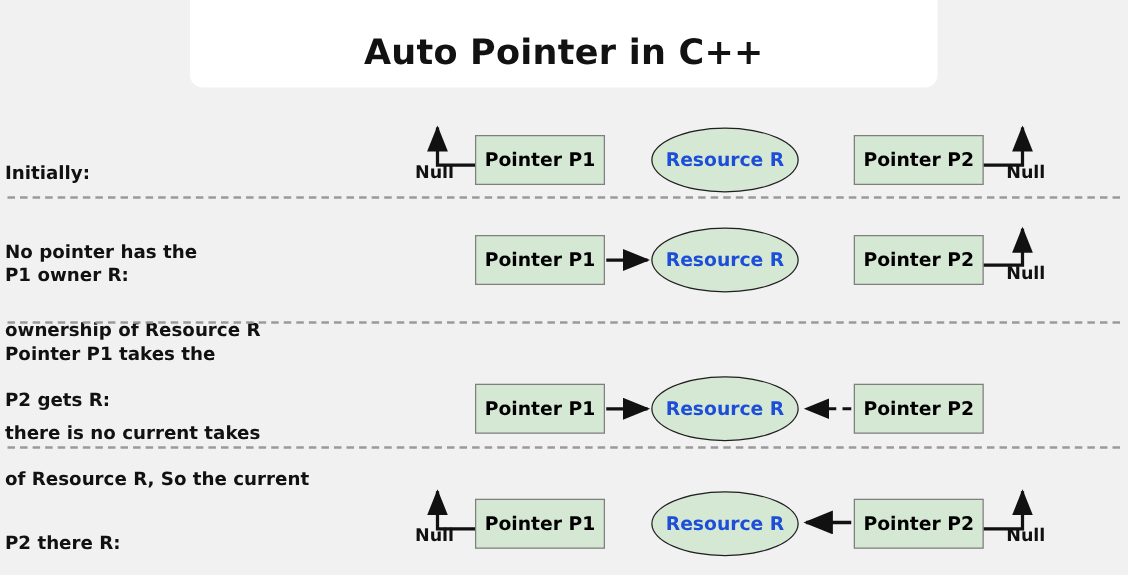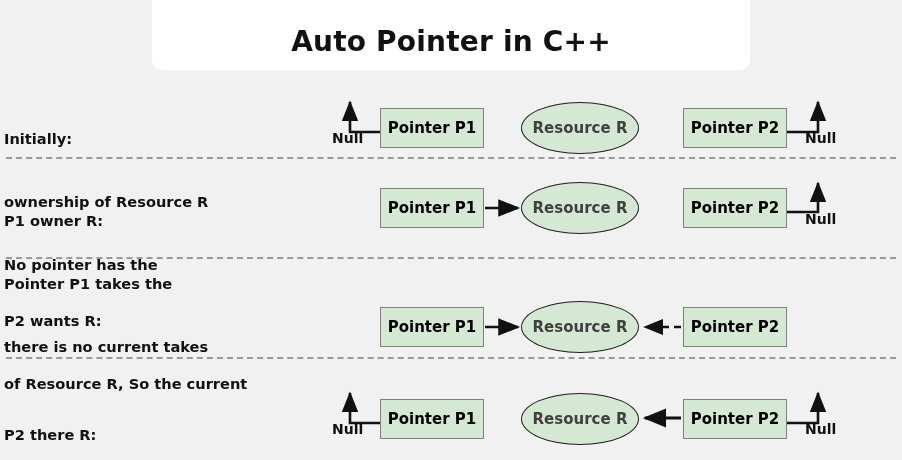--- a/index.html
+++ b/index.html
@@ -39,40 +39,40 @@
   .pbox{
     position:absolute;width:104px;height:40px;
     background:#d5e8d4;border:1.6px solid #7f7f7f;
     display:flex;align-items:center;justify-content:center;
     font-size:15px;font-weight:700;color:#000000;box-sizing:border-box;
   }
   .rell{
     position:absolute;width:118px;height:52px;
     background:#d5e8d4;border:1.6px solid #1f1f1f;border-radius:50%;
     display:flex;align-items:center;justify-content:center;
-    font-size:15px;font-weight:700;color:#404040;box-sizing:border-box;
+    font-size:15px;font-weight:700;color:#1d4ed8;box-sizing:border-box;
   }
   .nulltxt{
     position:absolute;font-size:14px;font-weight:700;color:#111;margin-top:48px;
   }
   svg.wires{position:absolute;left:0;top:0;width:902px;height:460px;overflow:visible;pointer-events:none;}
 </style>
 </head>
 <body>
 
 <div id="stage">
 
   <div class="title-card">
     <div class="title-text">Auto Pointer in C++</div>
   </div>
 
   <div class="desc" style="top:86px;">
     <span class="hd">Initially:</span>
+    <span class="ln">No pointer has the</span>
     <span class="ln">ownership of Resource R</span>
-    <span class="ln">No pointer has the</span>
   </div>
 
   <div class="nulltxt" style="left:332px;top:82px;">Null</div>
   <div class="pbox" style="left:380px;top:108px;">Pointer P1</div>
   <div class="rell" style="left:521px;top:102px;">Resource R</div>
   <div class="pbox" style="left:683px;top:108px;">Pointer P2</div>
   <div class="nulltxt" style="left:805px;top:82px;">Null</div>
 
   <div class="sep" style="top:157px;"></div>
 
@@ -83,21 +83,21 @@
   </div>
 
   <div class="pbox" style="left:380px;top:188px;">Pointer P1</div>
   <div class="rell" style="left:521px;top:182px;">Resource R</div>
   <div class="pbox" style="left:683px;top:188px;">Pointer P2</div>
   <div class="nulltxt" style="left:805px;top:163px;">Null</div>
 
   <div class="sep" style="top:257px;"></div>
 
   <div class="desc" style="top:268px;">
-    <span class="hd">P2 wants R:</span>
+    <span class="hd">P2 gets R:</span>
     <span class="ln">of Resource R, So the current</span>
     
   </div>
 
   <div class="pbox" style="left:380px;top:307px;">Pointer P1</div>
   <div class="rell" style="left:521px;top:301px;">Resource R</div>
   <div class="pbox" style="left:683px;top:307px;">Pointer P2</div>
 
   <div class="sep" style="top:357px;"></div>
 

